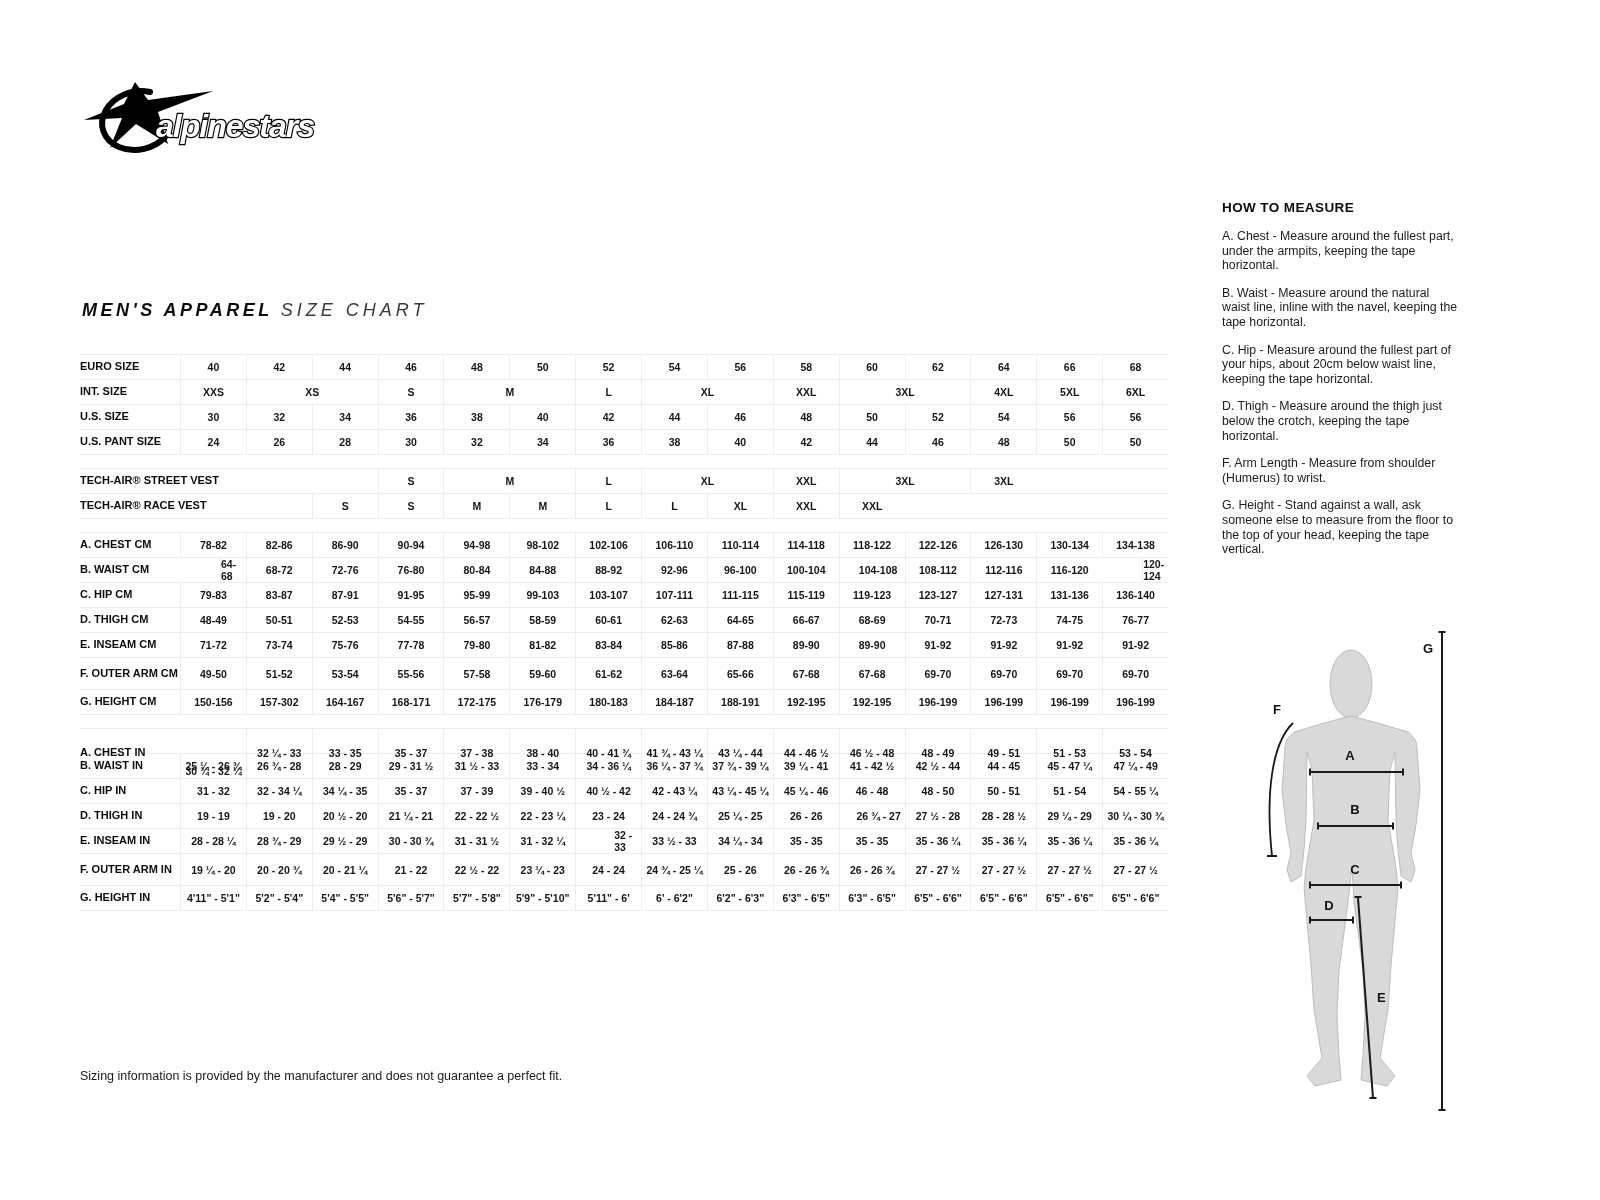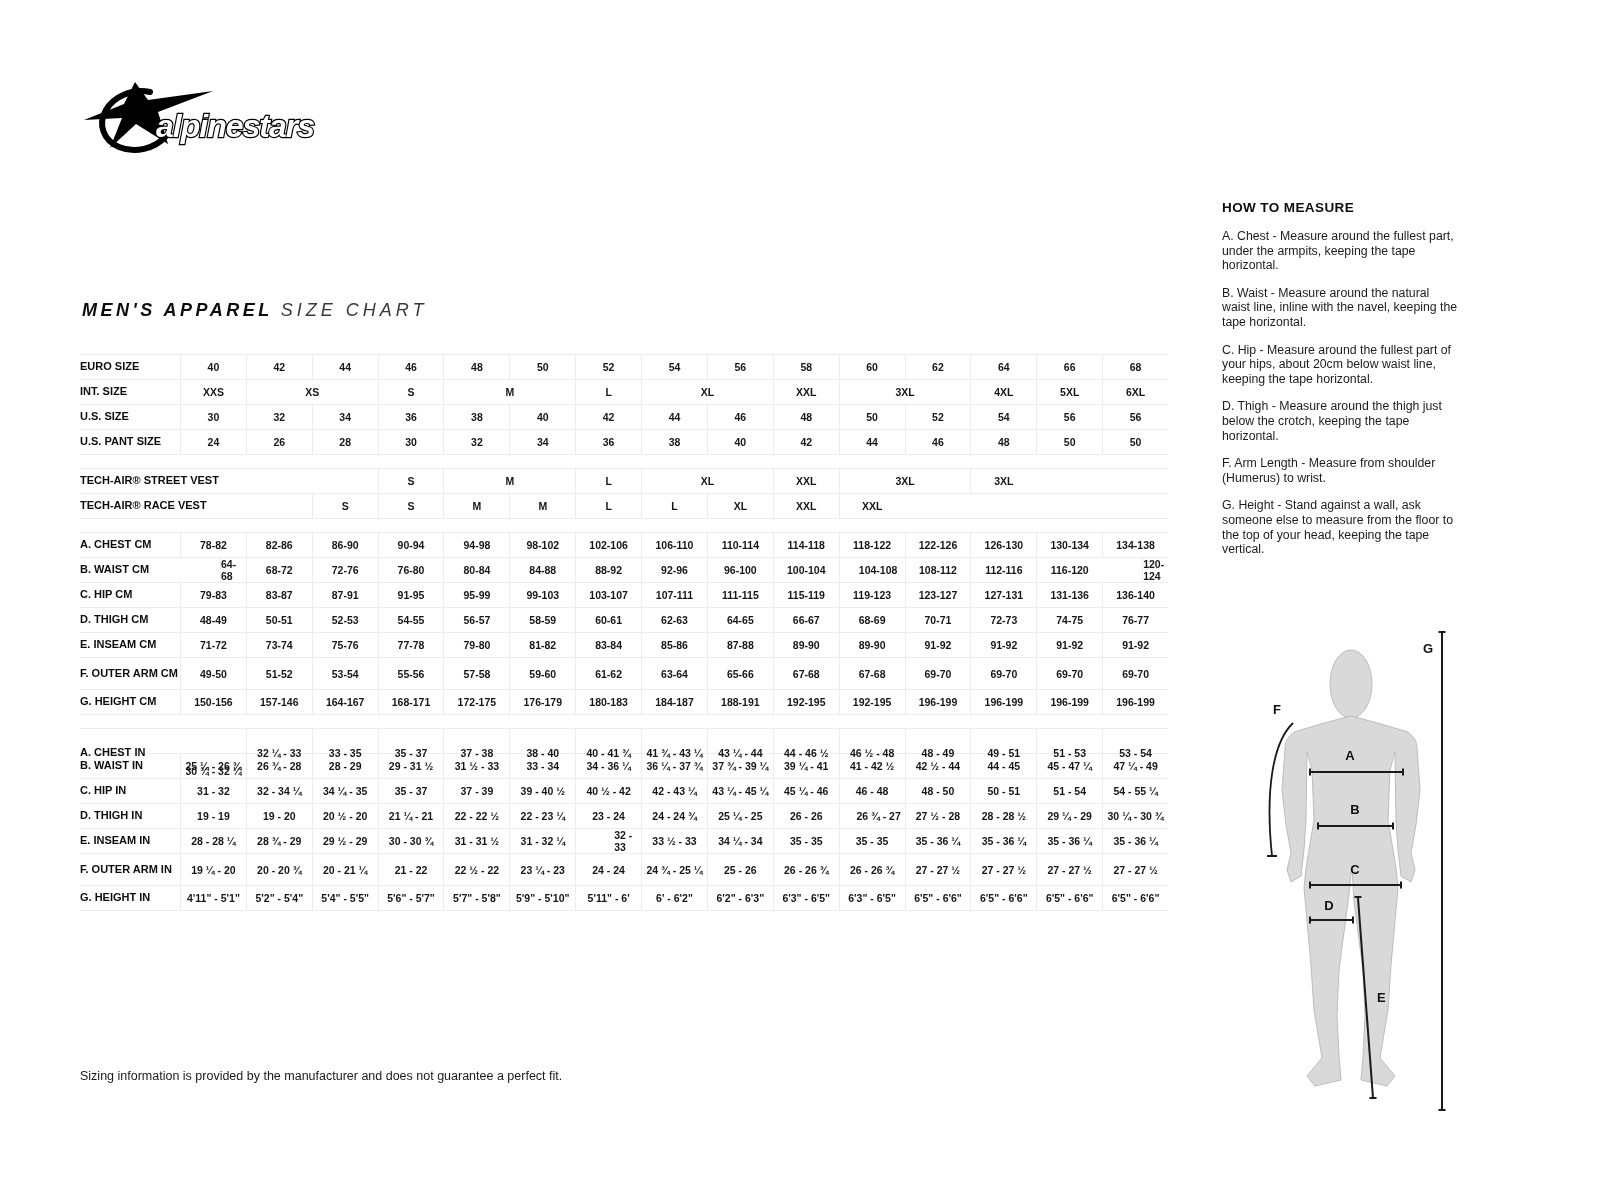--- a/index.html
+++ b/index.html
@@ -250,21 +250,21 @@
       <div class="t-cell" style="grid-column: span 1;">67-68</div>
       <div class="t-cell" style="grid-column: span 1;">67-68</div>
       <div class="t-cell" style="grid-column: span 1;">69-70</div>
       <div class="t-cell" style="grid-column: span 1;">69-70</div>
       <div class="t-cell" style="grid-column: span 1;">69-70</div>
       <div class="t-cell" style="grid-column: span 1;">69-70</div>
     </div>
     <div class="t-row">
       <div class="t-label">G. HEIGHT CM</div>
       <div class="t-cell" style="grid-column: span 1;">150-156</div>
-      <div class="t-cell" style="grid-column: span 1;">157-146</div>
+      <div class="t-cell" style="grid-column: span 1;">157-302</div>
       <div class="t-cell" style="grid-column: span 1;">164-167</div>
       <div class="t-cell" style="grid-column: span 1;">168-171</div>
       <div class="t-cell" style="grid-column: span 1;">172-175</div>
       <div class="t-cell" style="grid-column: span 1;">176-179</div>
       <div class="t-cell" style="grid-column: span 1;">180-183</div>
       <div class="t-cell" style="grid-column: span 1;">184-187</div>
       <div class="t-cell" style="grid-column: span 1;">188-191</div>
       <div class="t-cell" style="grid-column: span 1;">192-195</div>
       <div class="t-cell" style="grid-column: span 1;">192-195</div>
       <div class="t-cell" style="grid-column: span 1;">196-199</div>

